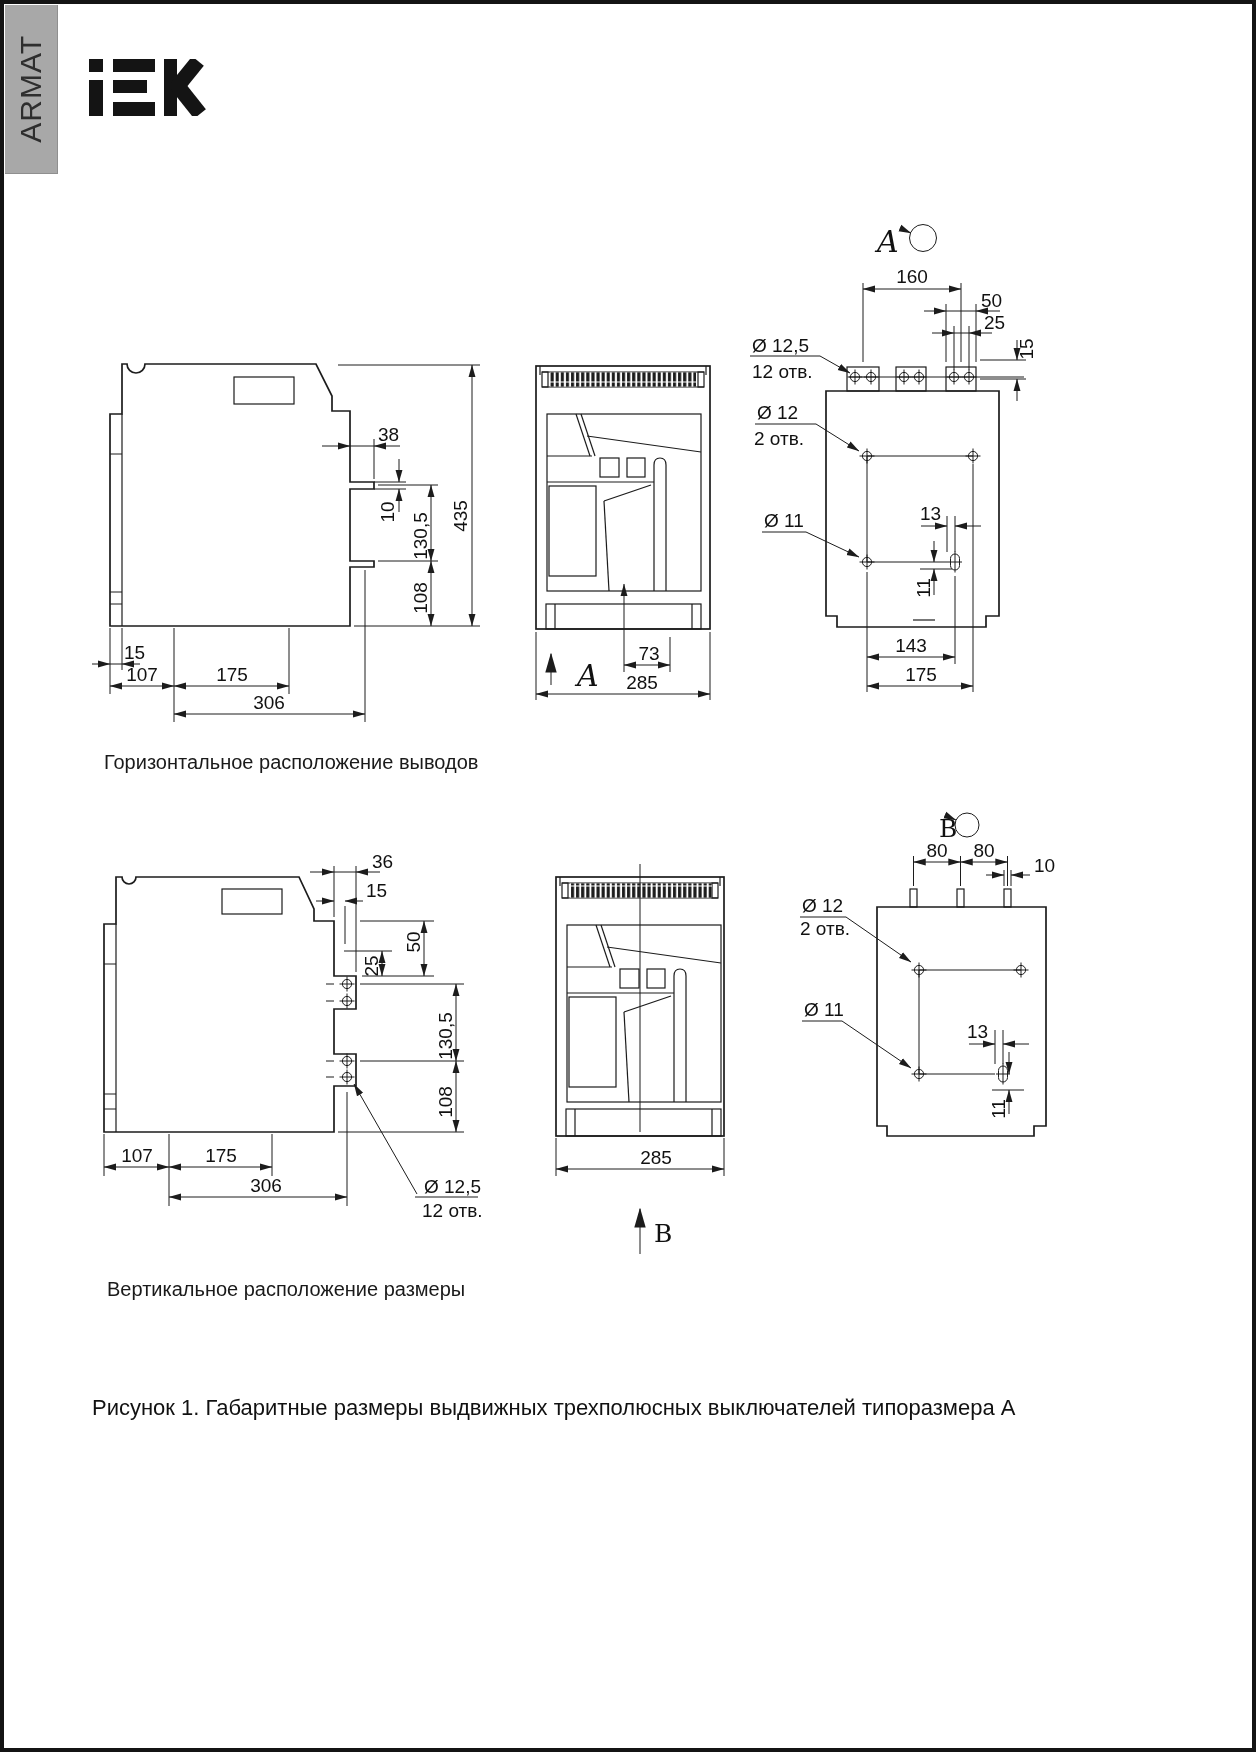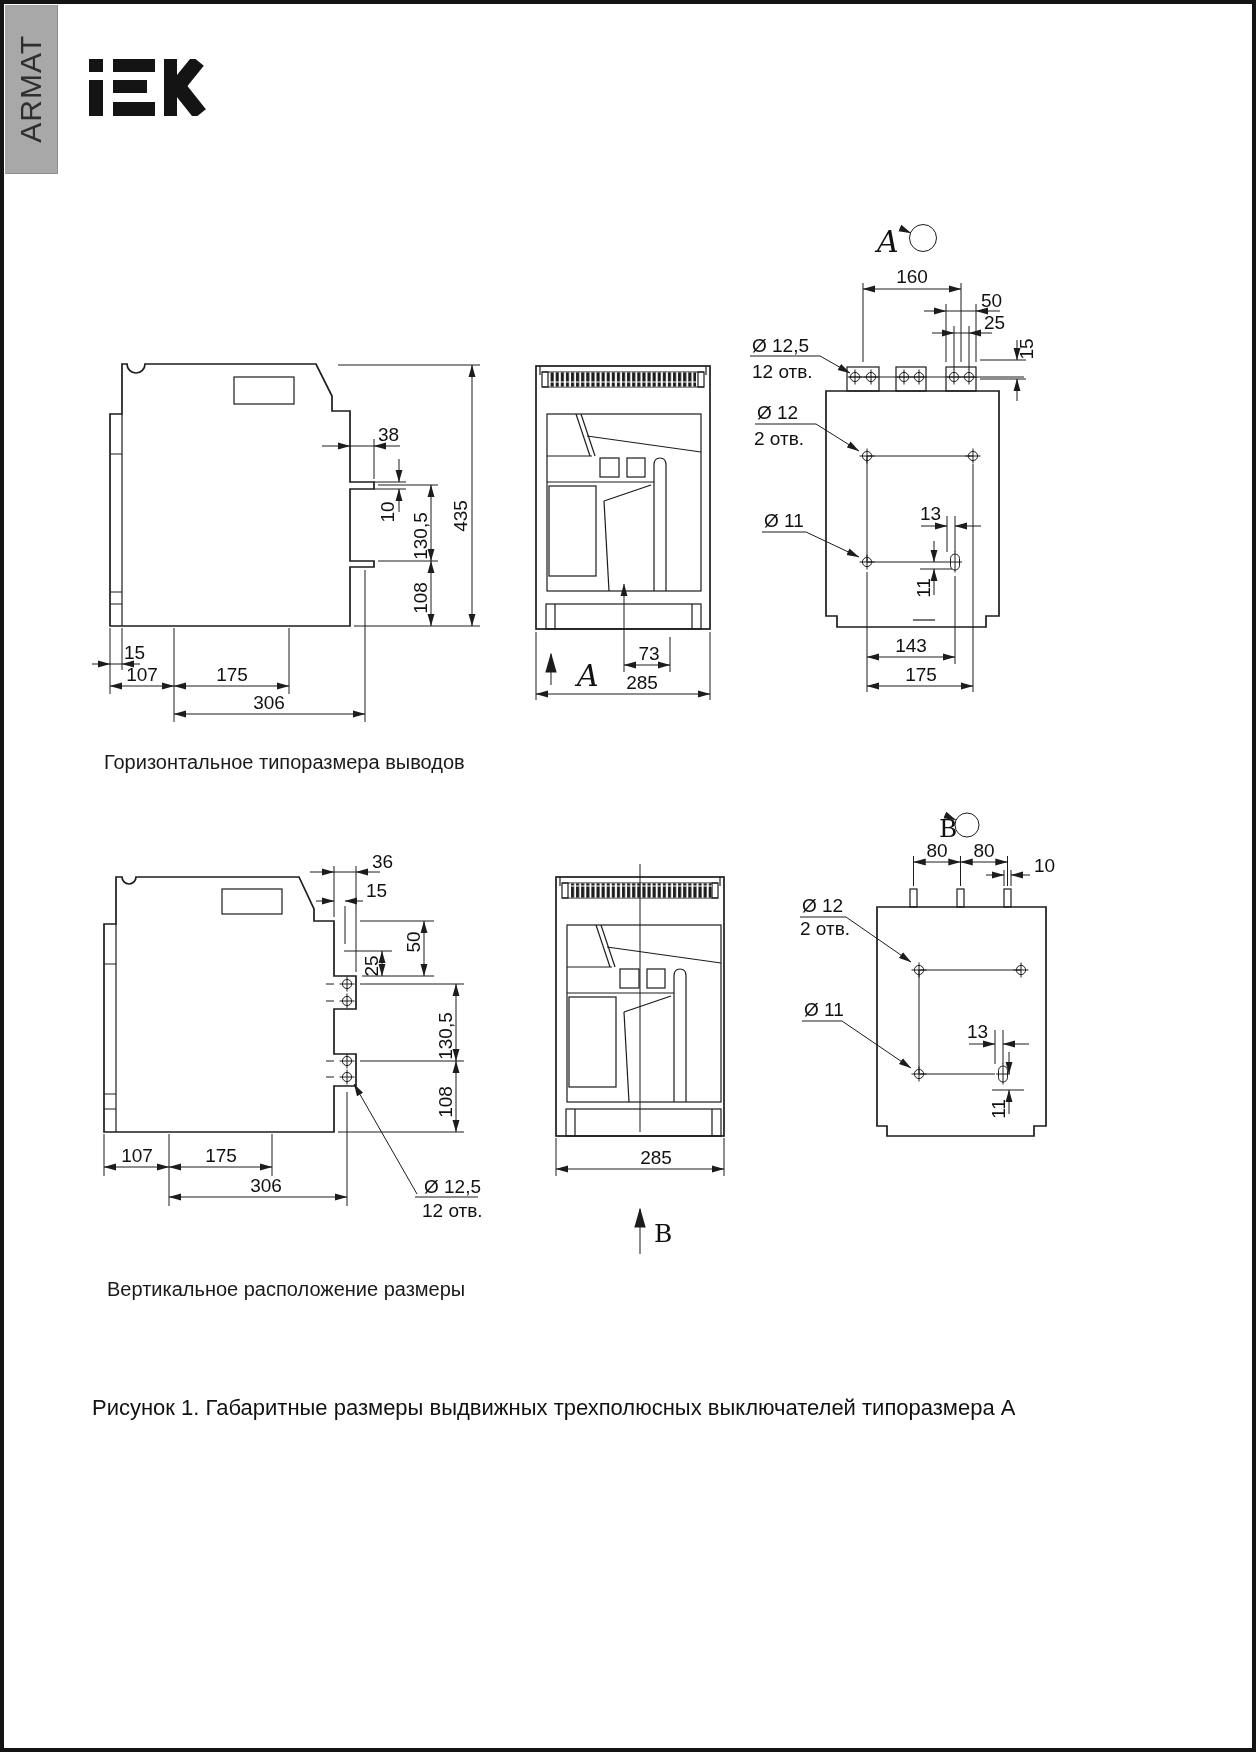--- a/index.html
+++ b/index.html
@@ -402,17 +402,17 @@
       <line class="tl" x1="1025" y1="1040" x2="999" y2="1040" marker-end="url(#m)"></line>
       <text class="dt" x="963" y="1034">13</text>
 
       <line class="tl" x1="988" y1="1086" x2="1020" y2="1086"></line>
       <line class="tl" x1="1005" y1="1048" x2="1005" y2="1070" marker-end="url(#m)"></line>
       <line class="tl" x1="1005" y1="1110" x2="1005" y2="1086" marker-end="url(#m)"></line>
       <text class="dt" transform="translate(1001,1105) rotate(-90)" text-anchor="middle">11</text>
     </g>
   </svg>
 
-  <div class="cap" style="left:100px;top:747px;">Горизонтальное типоразмера выводов</div>
+  <div class="cap" style="left:100px;top:747px;">Горизонтальное расположение выводов</div>
   <div class="cap" style="left:103px;top:1274px;">Вертикальное расположение размеры</div>
   <div class="figcap" style="left:88px;top:1391px;text-align:center;">Рисунок 1. Габаритные размеры выдвижных трехполюсных выключателей типоразмера А</div>
 
 </div>
 
 </body></html>

